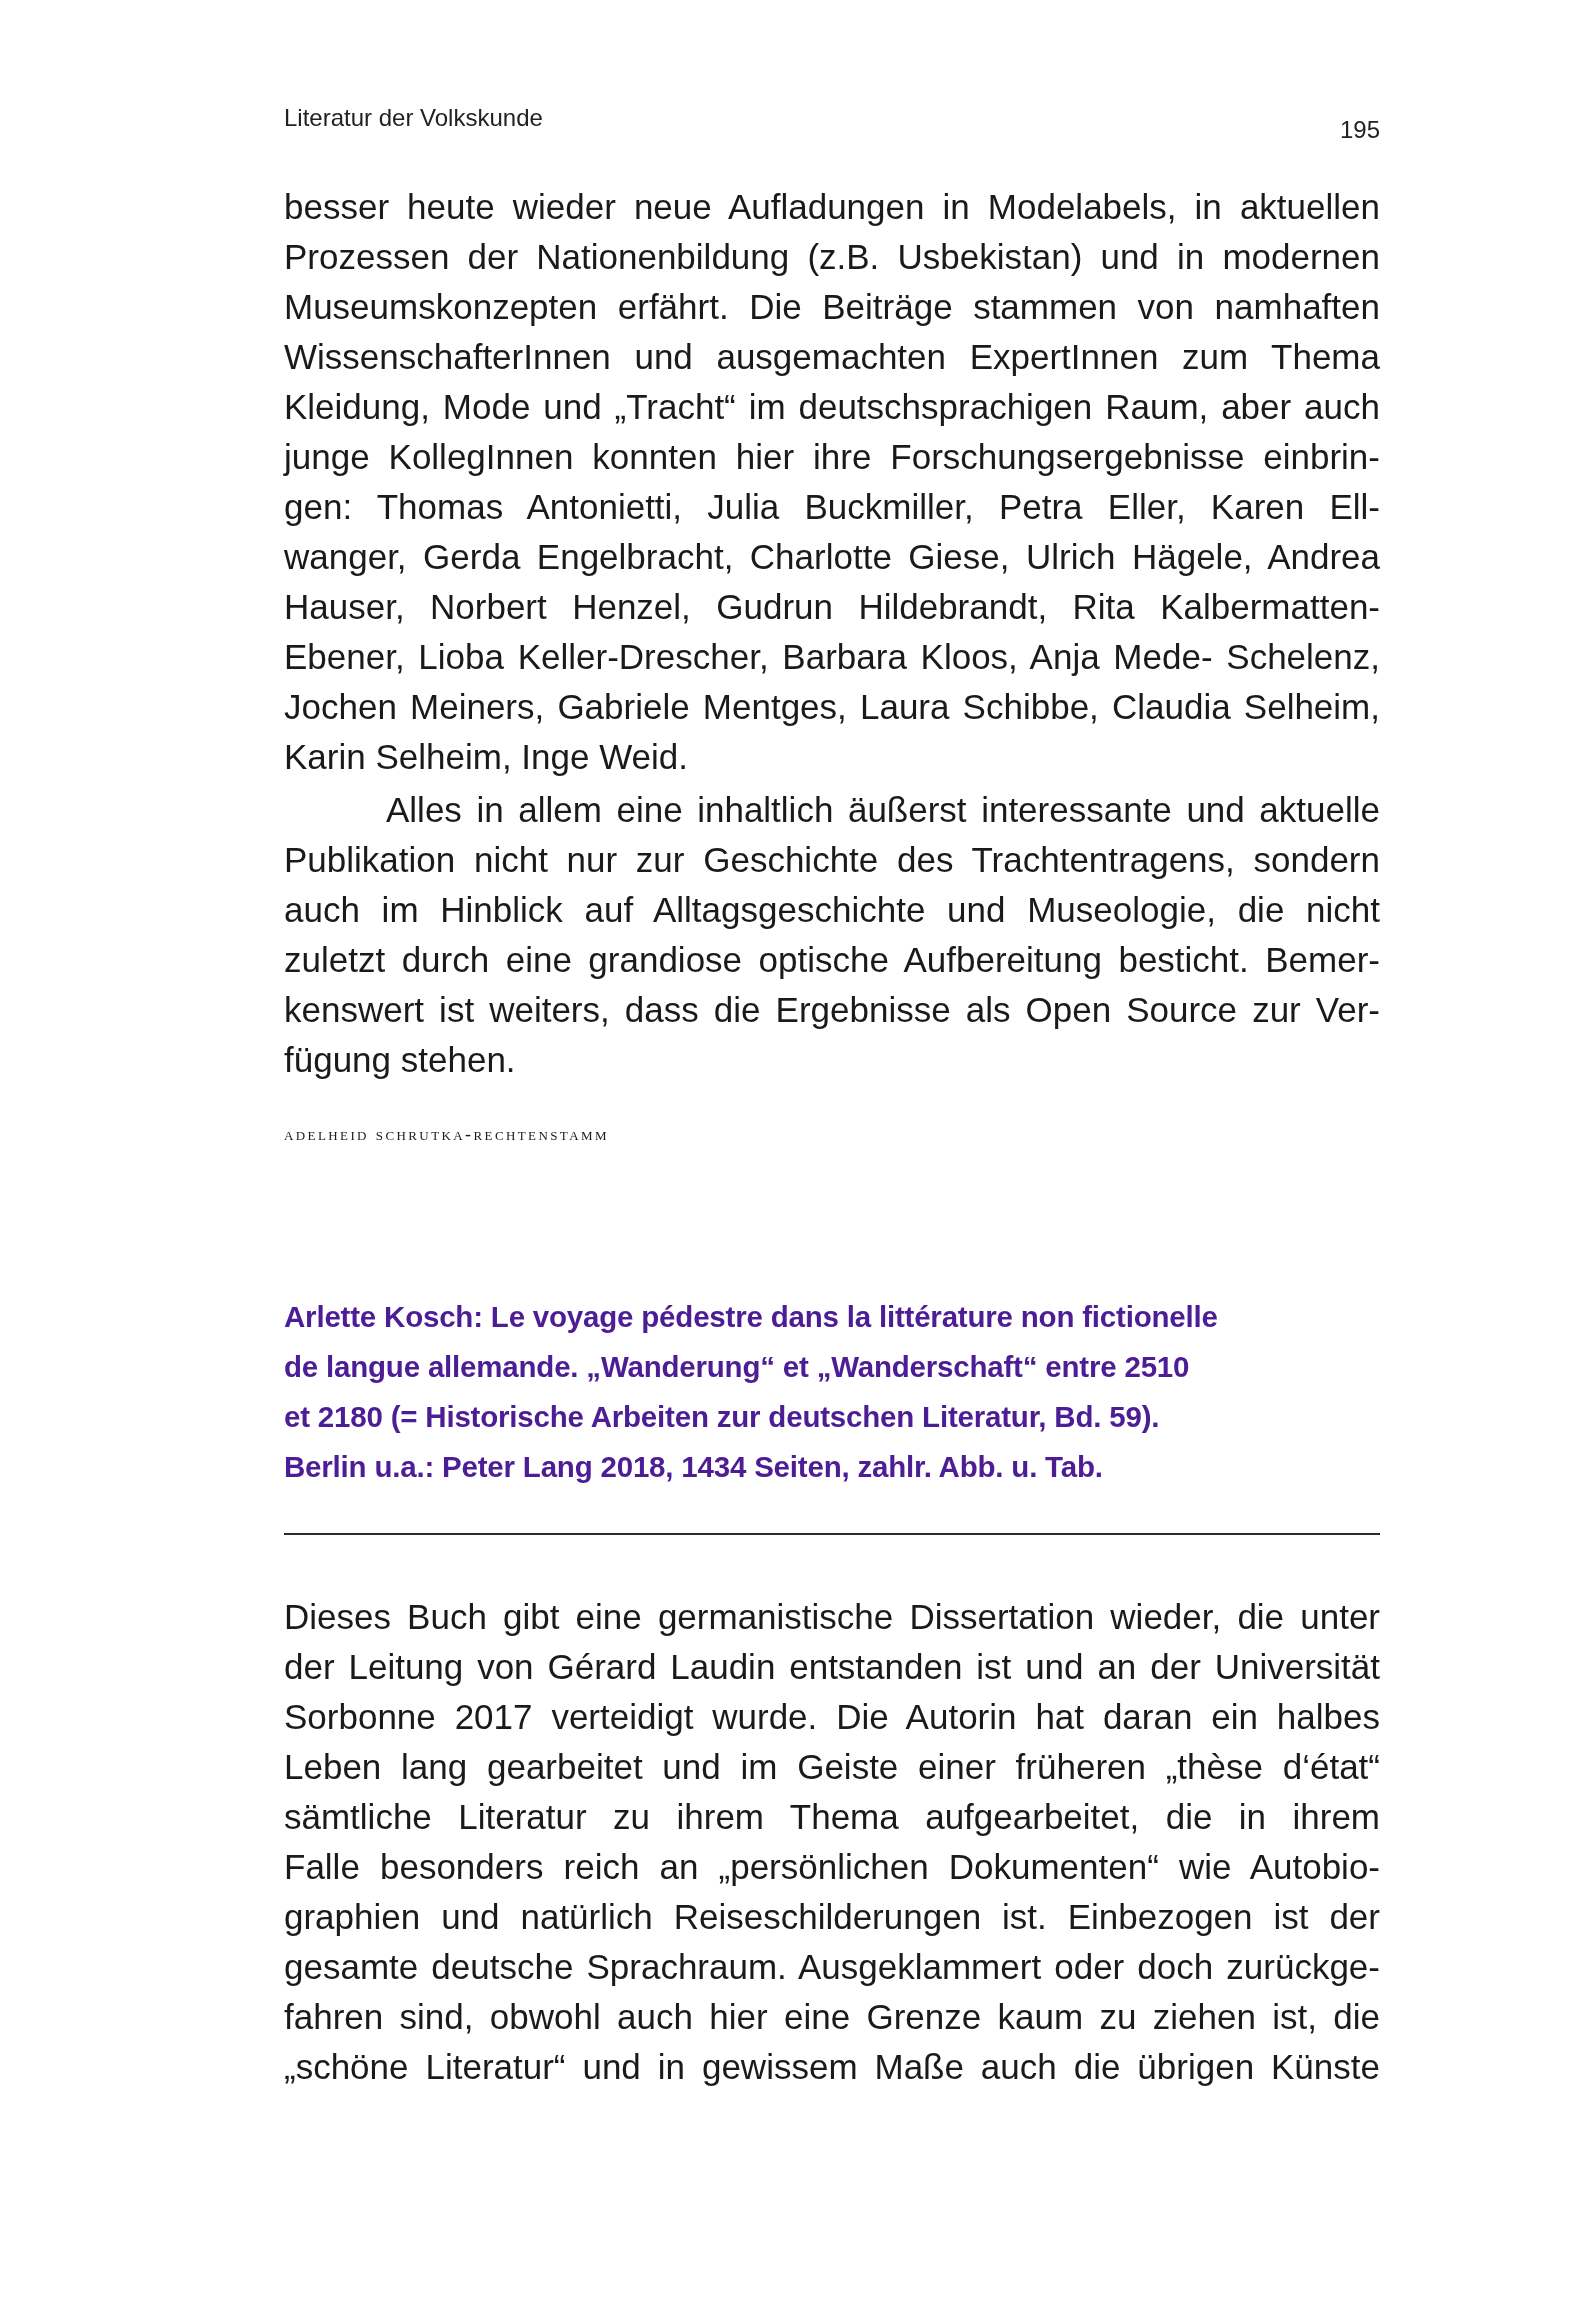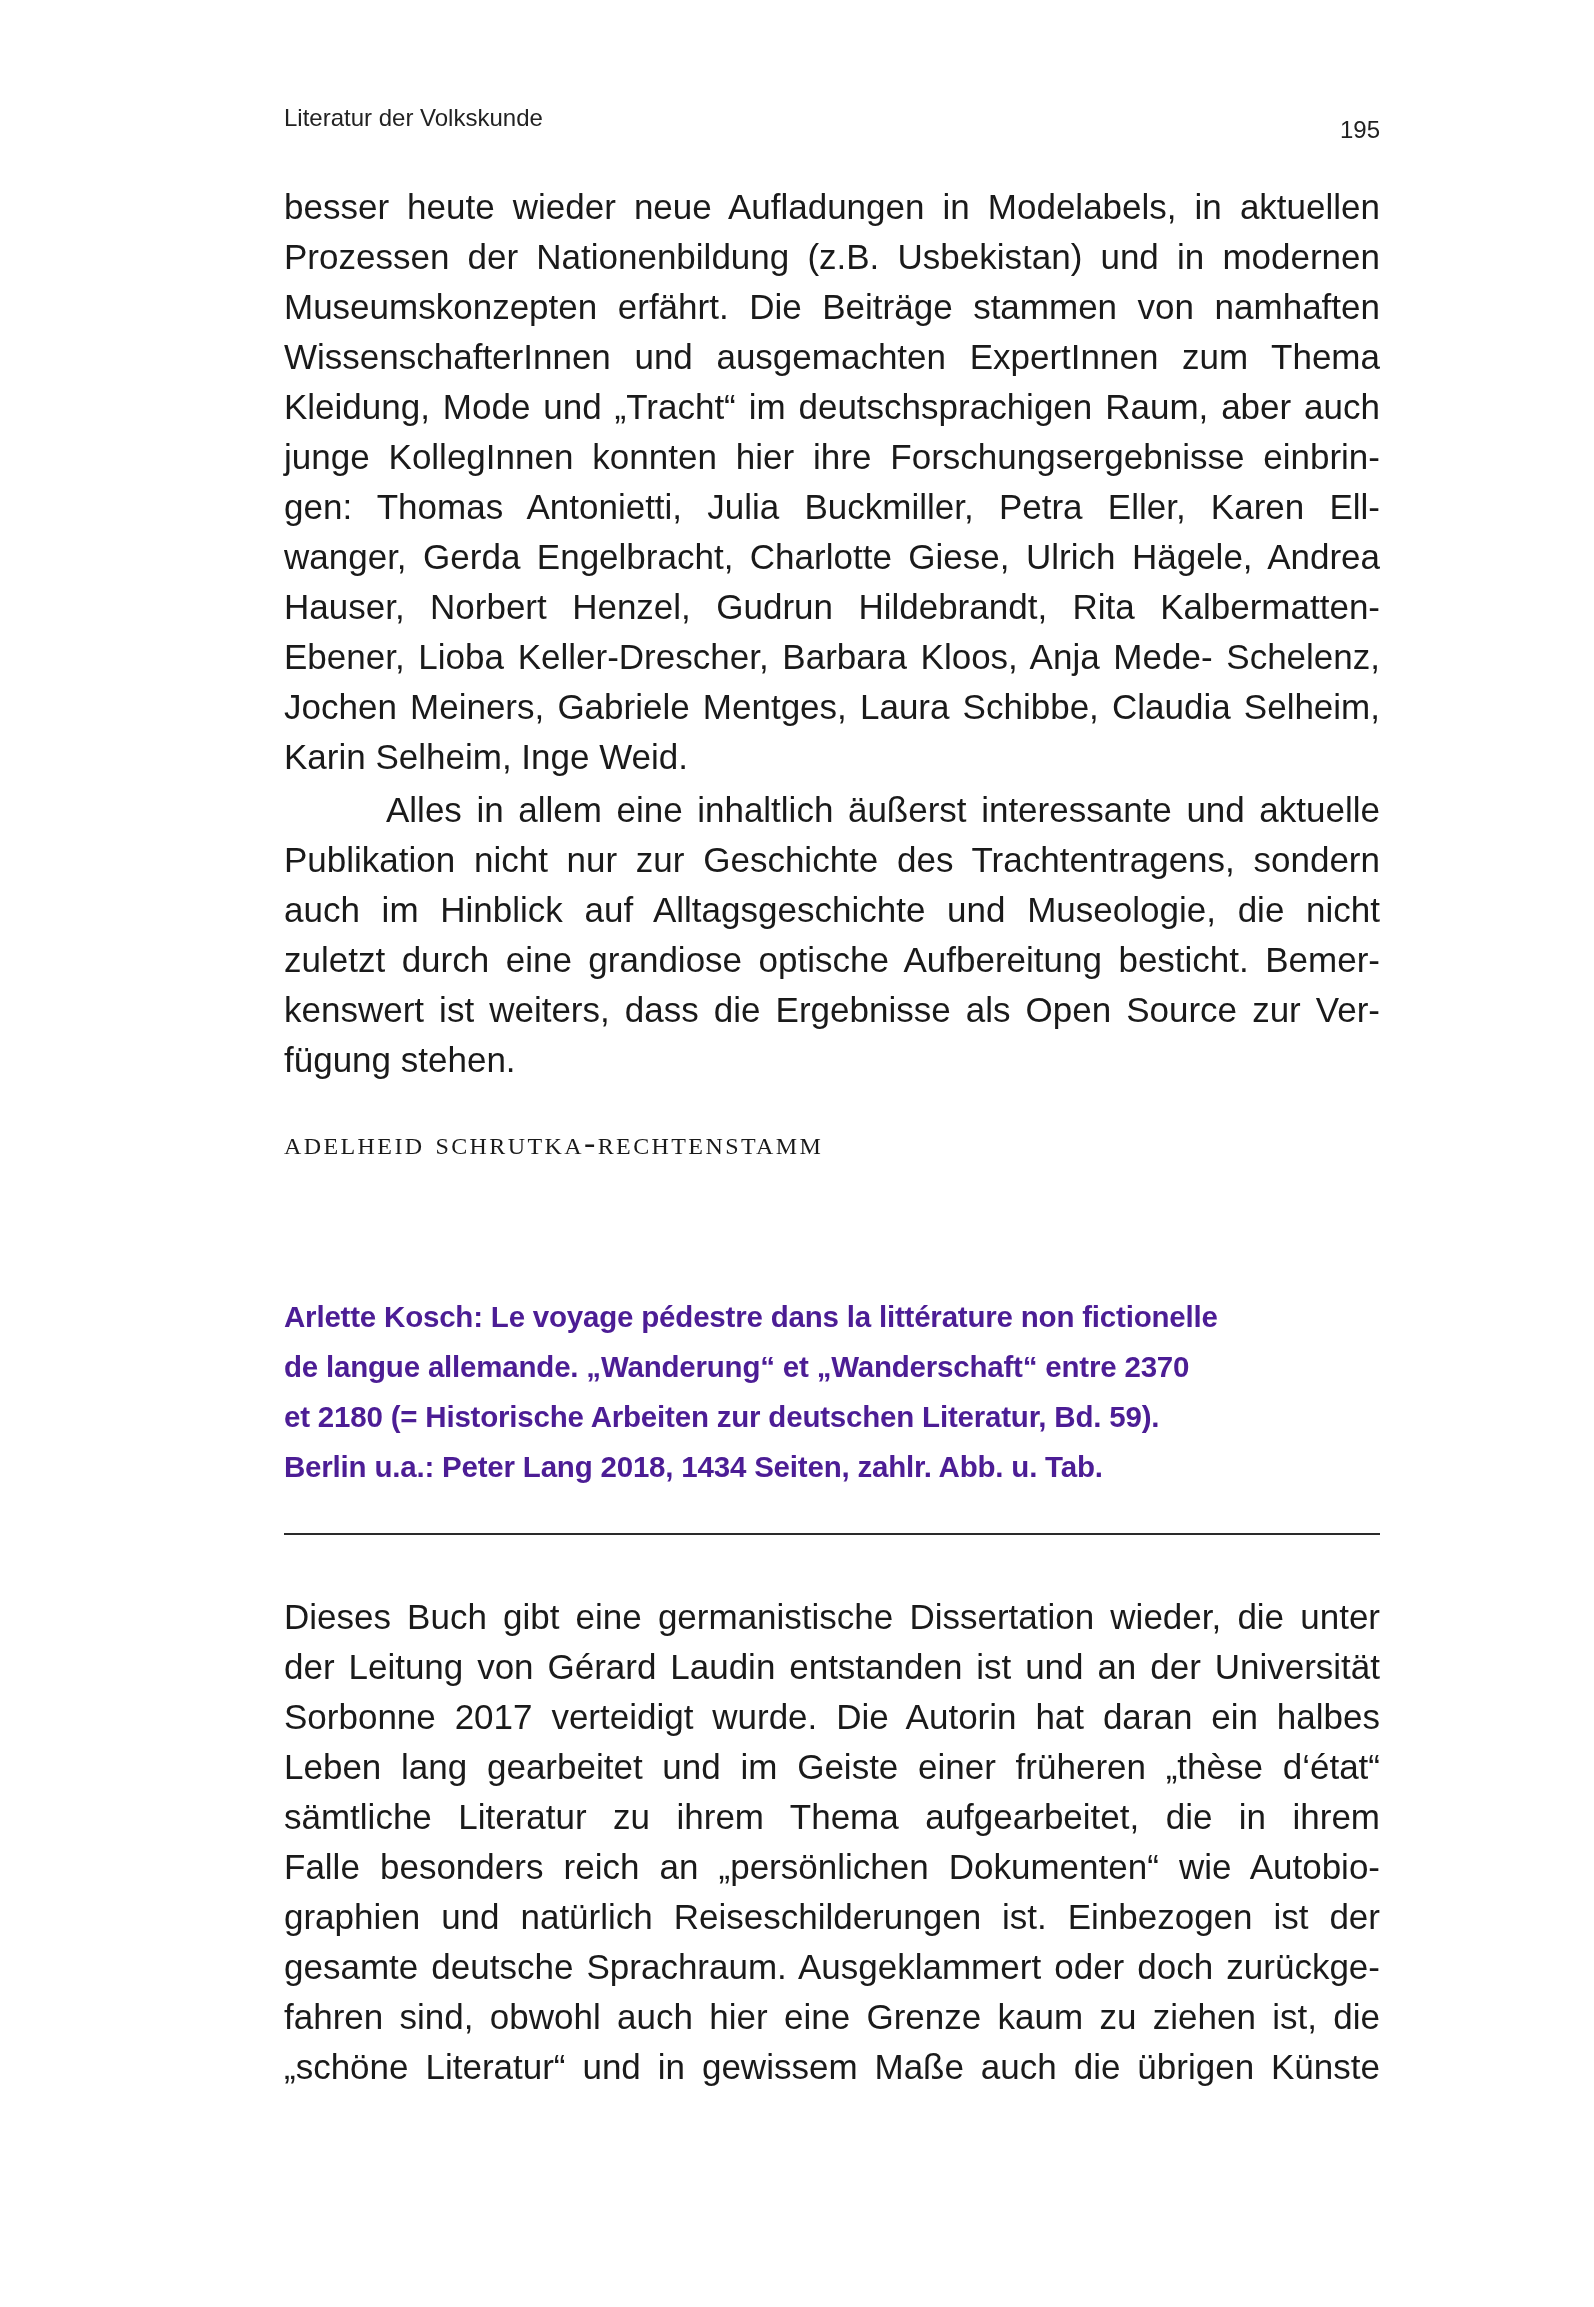--- a/index.html
+++ b/index.html
@@ -18,21 +18,21 @@
   .line {
     display: block; height: 50px; line-height: 50px; white-space: nowrap;
     text-align: justify; text-align-last: justify;
   }
   .line.last { text-align-last: left; }
   .line.indent { padding-left: 102px; }
   #para1 { top: 182px; }
   #para2 { top: 785px; }
   .signature {
     position: absolute; left: 284px; top: 1124px;
-    font-family: "Liberation Serif", serif; font-size: 34px; letter-spacing: 2.4px;
+    font-family: "Liberation Serif", serif; font-size: 18px; letter-spacing: 2.4px;
     font-variant: small-caps; text-transform: lowercase; color: #1a1a1a;
   }
   .review-heading {
     position: absolute; left: 284px; top: 1292px; width: 1096px;
     font-family: "Liberation Sans", sans-serif; font-weight: bold; font-size: 29.5px; color: #4c1d95;
   }
   .review-heading .hline { display: block; height: 50px; line-height: 50px; white-space: nowrap; letter-spacing: -0.2px; }
   .rule { position: absolute; left: 284px; top: 1533px; width: 1096px; height: 2.4px; background: #2a2a2a; }
   #para3 { top: 1592px; }
 </style>
@@ -67,21 +67,21 @@
     <span class="line">auch im Hinblick auf Alltagsgeschichte und Museologie, die nicht</span>
     <span class="line">zuletzt durch eine grandiose optische Aufbereitung besticht. Bemer-</span>
     <span class="line">kenswert ist weiters, dass die Ergebnisse als Open Source zur Ver-</span>
     <span class="line last">fügung stehen.</span>
   </div>
 
   <div class="signature">Adelheid Schrutka-Rechtenstamm</div>
 
   <div class="review-heading">
     <span class="hline">Arlette Kosch: Le voyage pédestre dans la littérature non fictionelle</span>
-    <span class="hline">de langue allemande. „Wanderung“ et „Wanderschaft“ entre 2370</span>
+    <span class="hline">de langue allemande. „Wanderung“ et „Wanderschaft“ entre 2510</span>
     <span class="hline">et 2180 (= Historische Arbeiten zur deutschen Literatur, Bd. 59).</span>
     <span class="hline">Berlin u.a.: Peter Lang 2018, 1434 Seiten, zahlr. Abb. u. Tab.</span>
   </div>
 
   <div class="rule"></div>
 
   <div class="body-text" id="para3">
     <span class="line">Dieses Buch gibt eine germanistische Dissertation wieder, die unter</span>
     <span class="line">der Leitung von Gérard Laudin entstanden ist und an der Universität</span>
     <span class="line">Sorbonne 2017 verteidigt wurde. Die Autorin hat daran ein halbes</span>

